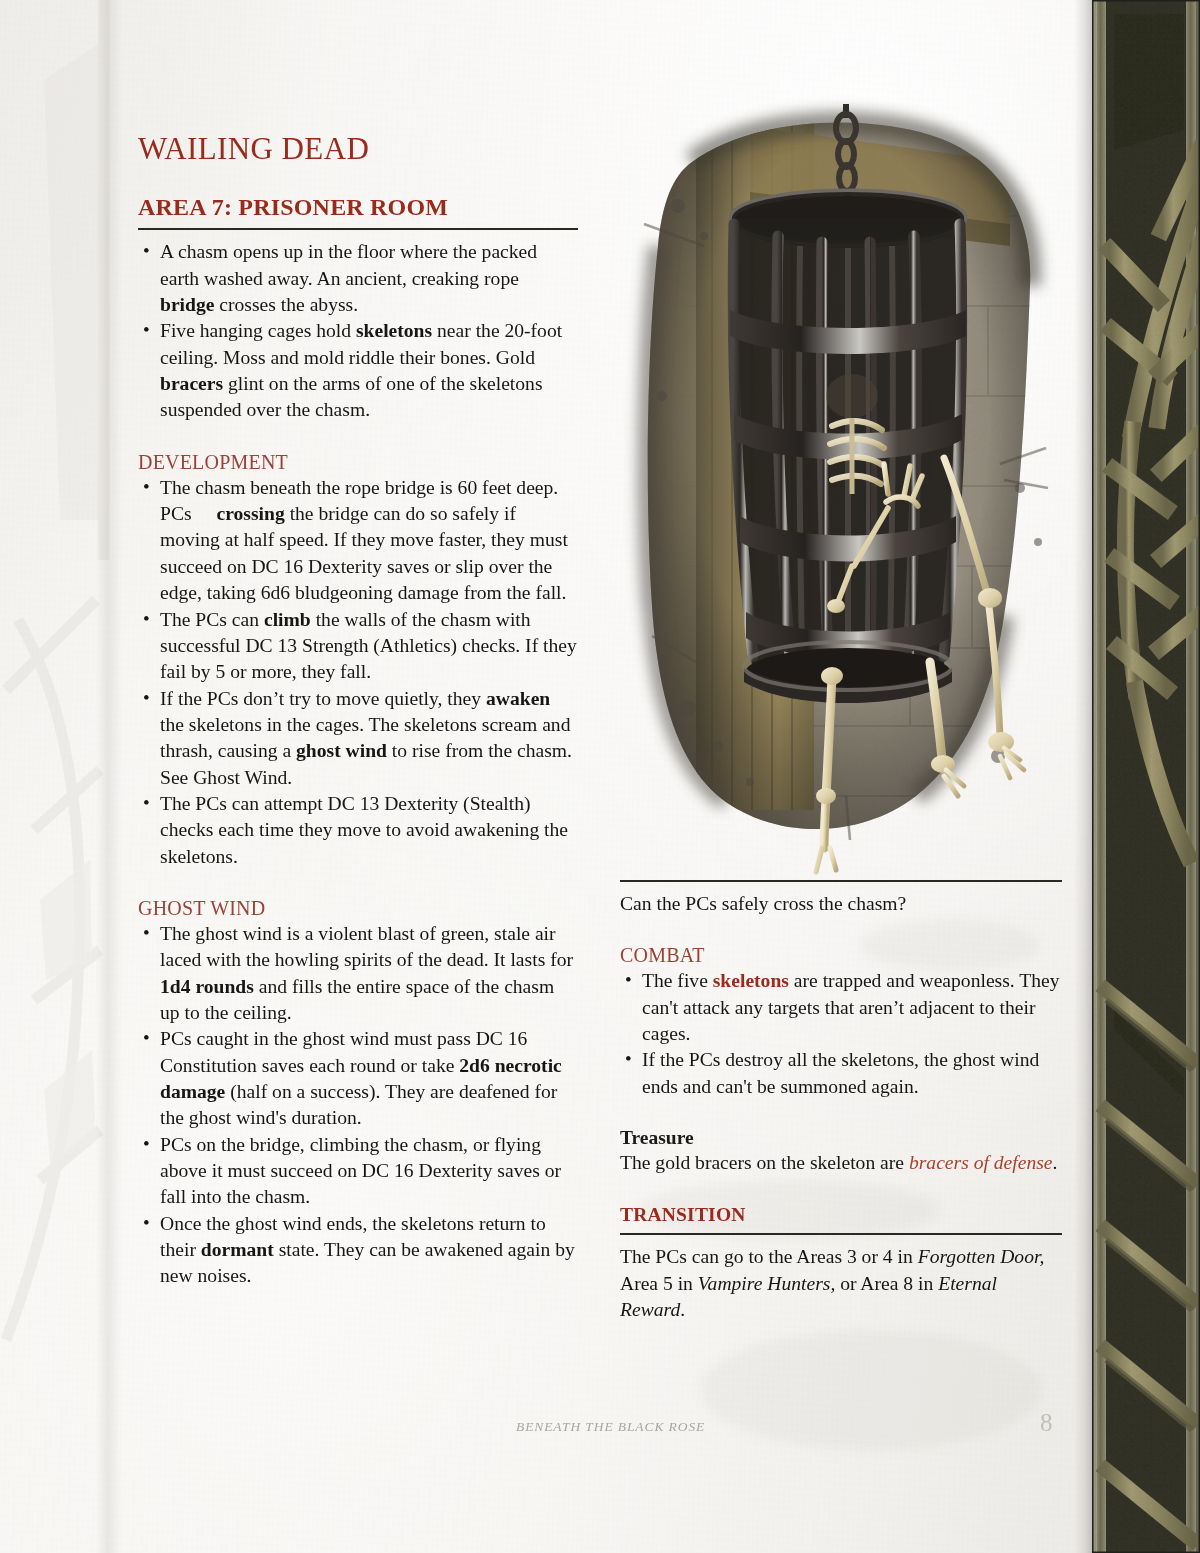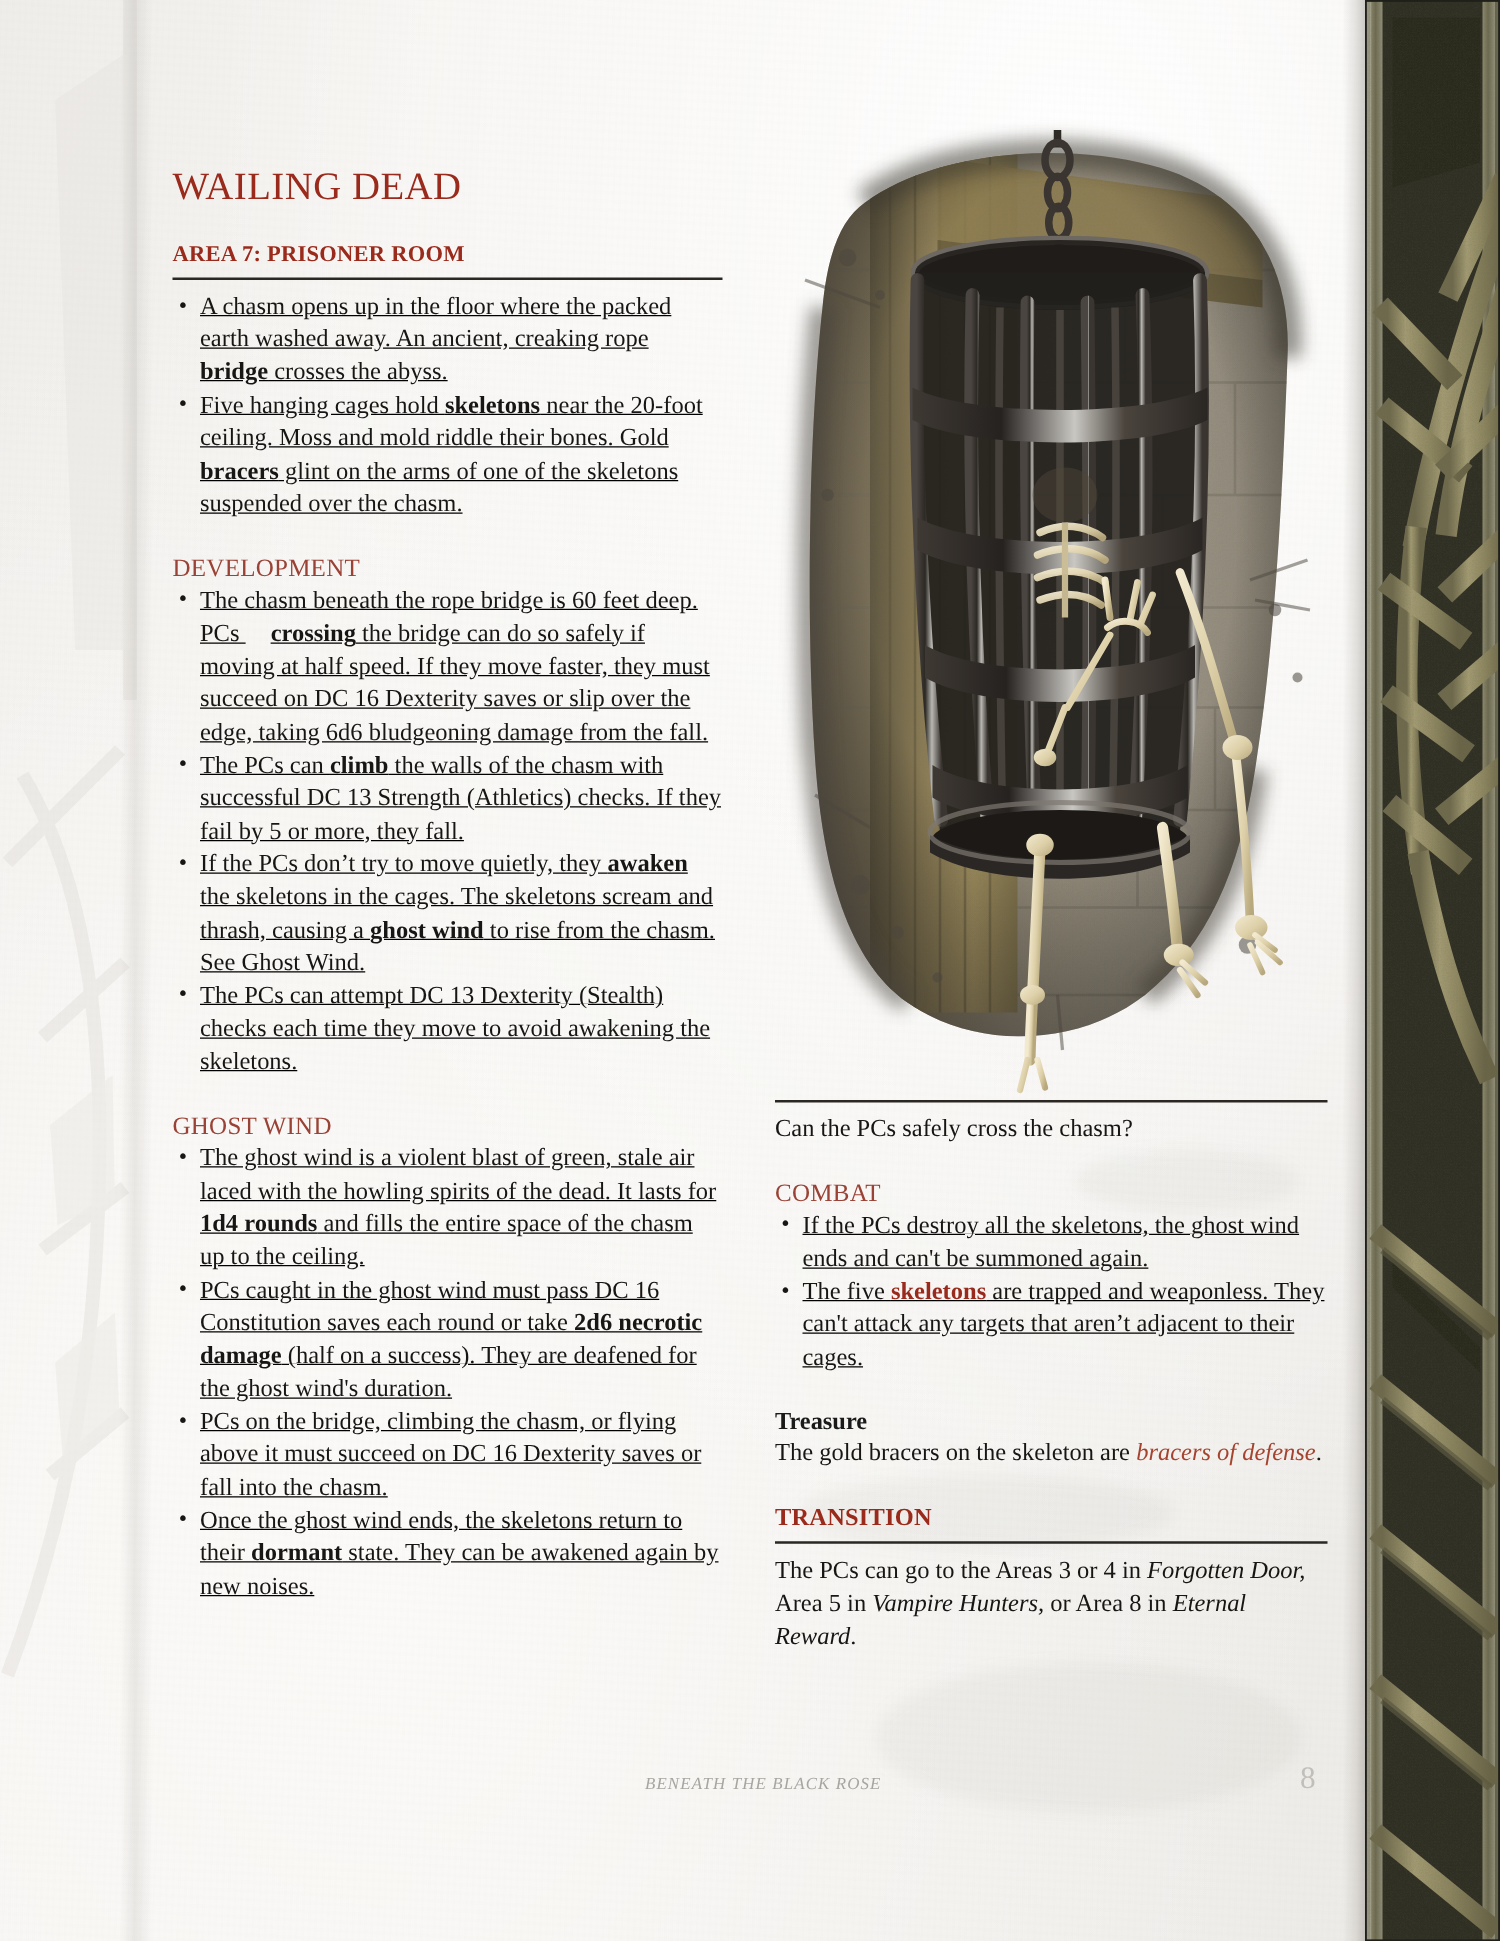--- a/index.html
+++ b/index.html
@@ -90,21 +90,21 @@
     font-size: 31px;
     line-height: 1;
     font-weight: 400;
     letter-spacing: .4px;
     color: #9a2a1b;
     font-family: "Liberation Serif", "DejaVu Serif", serif;
   }
 
   h2.area-head {
     margin: 0;
-    font-size: 18px;
+    font-size: 24px;
     line-height: 1.1;
     font-weight: 700;
     letter-spacing: .2px;
     color: #9a2a1b;
   }
   h2.dq-head {
     margin: 0;
     font-size: 19.5px;
     line-height: 1.1;
     font-weight: 700;
@@ -139,21 +139,20 @@
     font-size: 19.5px;
     line-height: 1.15;
     font-weight: 700;
     color: #1a1a1a;
   }
 
   ul.bullets {
     margin: 0;
     padding: 0 0 0 22px;
     list-style: none;
-    text-decoration: underline;
   }
   ul.bullets > li {
     position: relative;
     font-size: 19.6px;
     line-height: 1.345;
     color: #181614;
     margin: 0 0 0 0;
     padding: 0;
   }
   ul.bullets > li::before {
@@ -479,22 +478,22 @@
 
 <div class="col-right">
 
   <div class="rule"></div>
   <p class="body">Can the PCs safely cross the chasm?</p>
 
   <div class="gap-lg"></div>
 
   <h3 class="sub-head">COMBAT</h3>
   <ul class="bullets">
+      <li><span>The five </span><span style="font-weight: 700; color: rgb(154, 42, 27);">skeletons</span><span> are trapped and weaponless. They can't attack any targets that aren’t adjacent to their cages.</span></li>
       <li><span>If the PCs destroy all the skeletons, the ghost wind ends and can't be summoned again.</span></li>
-      <li><span>The five </span><span style="font-weight: 700; color: rgb(154, 42, 27);">skeletons</span><span> are trapped and weaponless. They can't attack any targets that aren’t adjacent to their cages.</span></li>
     </ul>
 
   <div class="gap-lg"></div>
 
   <h3 class="sub-head-dark">Treasure</h3>
   <p class="body"><span>The gold bracers on the skeleton are </span><span style="font-style: italic; color: rgb(166, 67, 47);">bracers of defense</span><span>.</span></p>
 
   <div class="gap-lg"></div>
 
   <h2 class="transition-head">TRANSITION</h2>

